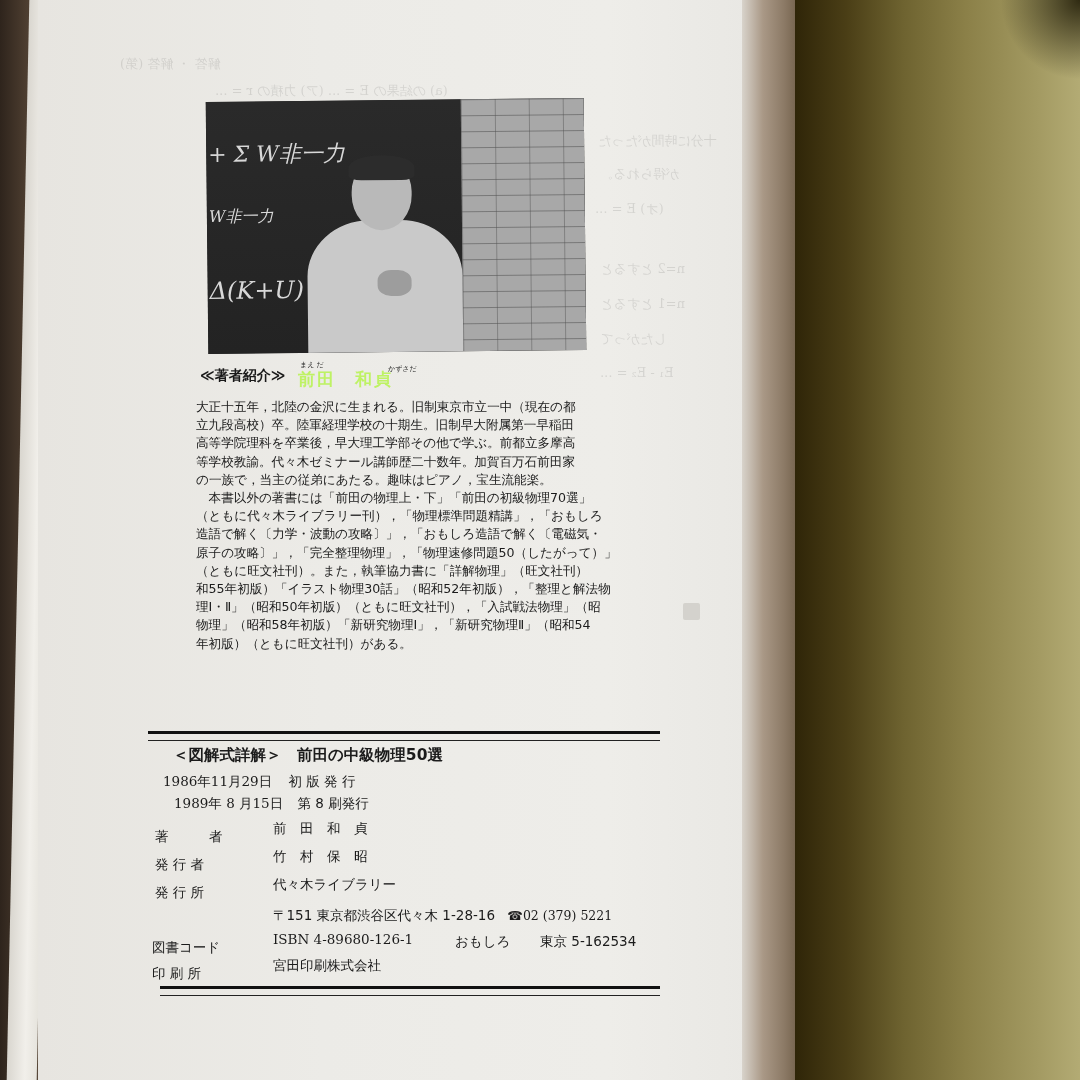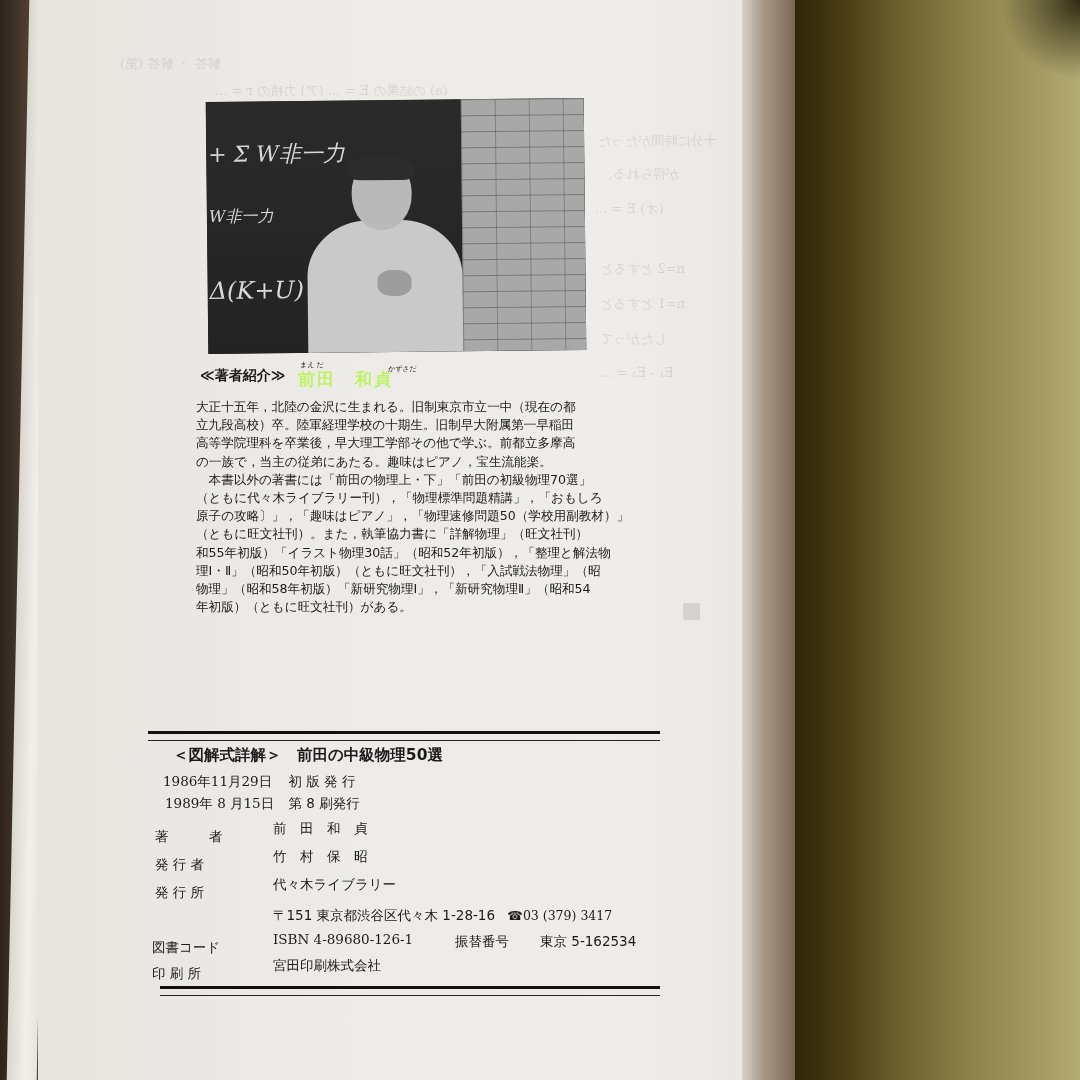--- a/index.html
+++ b/index.html
@@ -137,69 +137,71 @@
 
 <div class="intro-head">≪著者紹介≫</div>
 <div class="ruby" style="left:300px;top:360px;">まえ だ</div>
 <div class="ruby" style="left:344px;top:364px;margin-left:44px;">かずさだ</div>
 <div class="author-name" style="top:368px;">前田　和貞</div>
 
 <div class="bio">
   <span class="line">大正十五年，北陸の金沢に生まれる。旧制東京市立一中（現在の都</span>
   <span class="line">立九段高校）卒。陸軍経理学校の十期生。旧制早大附属第一早稲田</span>
   <span class="line">高等学院理科を卒業後，早大理工学部その他で学ぶ。前都立多摩高</span>
+  <span class="line">等学校教諭。代々木ゼミナール講師歴二十数年。加賀百万石前田家</span>
   <span class="line">の一族で，当主の従弟にあたる。趣味はピアノ，宝生流能楽。</span>
   <span class="line">　本書以外の著書には「前田の物理上・下」「前田の初級物理70選」</span>
   <span class="line">（ともに代々木ライブラリー刊），「物理標準問題精講」，「おもしろ</span>
-  <span class="line">原子の攻略〕」，「趣味はピアノ」，「物理速修問題50（学校用副教材）」</span>
+  <span class="line">造語で解く〔力学・波動の攻略〕」，「おもしろ造語で解く〔電磁気・</span>
+  <span class="line">原子の攻略〕」，「完全整理物理」，「物理速修問題50（したがって）」</span>
   <span class="line">（ともに旺文社刊）。また，執筆協力書に「詳解物理」（旺文社刊）</span>
   <span class="line">和55年初版）「イラスト物理30話」（昭和52年初版），「整理と解法物</span>
   <span class="line">理Ⅰ・Ⅱ」（昭和50年初版）（ともに旺文社刊），「入試戦法物理」（昭</span>
   <span class="line">物理」（昭和58年初版）「新研究物理Ⅰ」，「新研究物理Ⅱ」（昭和54</span>
   <span class="line">年初版）（ともに旺文社刊）がある。</span>
 </div>
 
 <div class="stamp"></div>
 
 <div class="rule-double" style="top:731px;"></div>
 
 <div class="colophon">
   <div class="col-title">＜図解式詳解＞　前田の中級物理50選</div>
 
   <div class="col-row" style="top:28px;left:8px;">
     <span class="serif">1986年11月29日</span>
     <span style="margin-left:12px;">初 版 発 行</span>
   </div>
-  <div class="col-row" style="top:50px;left:10px;">
+  <div class="col-row" style="top:50px;left:19px;">
     <span class="serif">1989年 8 月15日</span>
     <span style="margin-left:10px;">第 8 刷発行</span>
   </div>
 
   <div class="col-row" style="top:75px;width:510px;">
     <span class="col-label">著　　　者</span>
     <span class="col-value">前　田　和　貞</span>
   </div>
   <div class="col-row" style="top:103px;width:510px;">
     <span class="col-label">発 行 者</span>
     <span class="col-value">竹　村　保　昭</span>
   </div>
   <div class="col-row" style="top:131px;width:510px;">
     <span class="col-label">発 行 所</span>
     <span class="col-value">代々木ライブラリー</span>
   </div>
 
   <div class="col-row" style="top:162px;left:118px;">
     <span>〒151  東京都渋谷区代々木 1-28-16</span>
-    <span class="serif" style="margin-left:8px;font-size:12.5px;">☎03 (379) 3417</span>
+    <span class="serif" style="margin-left:8px;font-size:12.5px;">☎02 (379) 5221</span>
   </div>
 
   <div class="col-row" style="top:186px;width:510px;">
     <span class="col-label" style="left:-3px;">図書コード</span>
     <span class="col-value serif">ISBN 4-89680-126-1</span>
-    <span style="position:absolute;left:300px;top:2px;">振替番号</span>
+    <span style="position:absolute;left:300px;top:2px;">おもしろ</span>
     <span style="position:absolute;left:385px;top:2px;">東京  5-162534</span>
   </div>
 
   <div class="col-row" style="top:212px;width:510px;">
     <span class="col-label" style="left:-3px;">印 刷 所</span>
     <span class="col-value">宮田印刷株式会社</span>
   </div>
 </div>
 
 <div class="rule-double" style="top:986px;left:160px;width:500px;border-top-width:3px;"></div>

